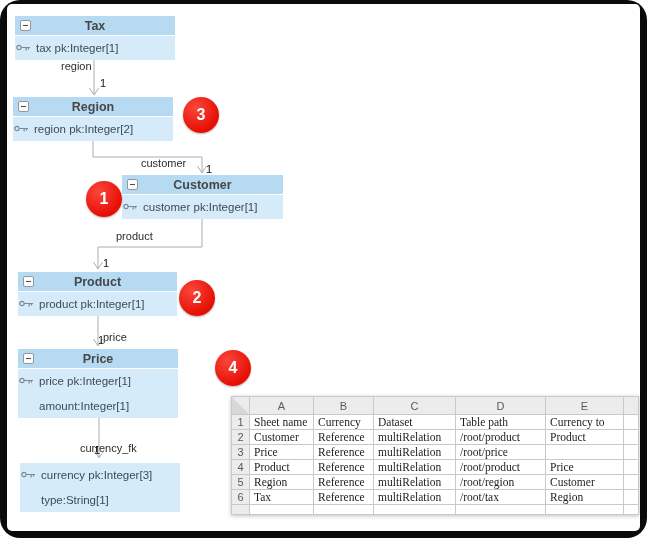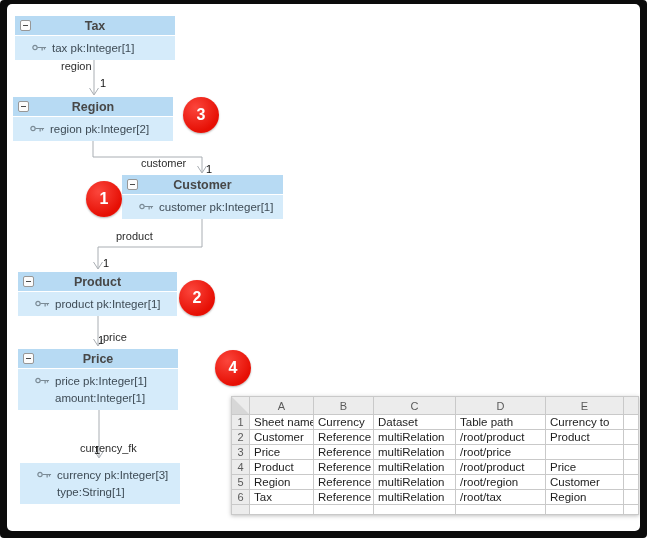--- a/index.html
+++ b/index.html
@@ -1,28 +1,28 @@
 <!DOCTYPE html>
 <html><head>
 <meta charset="utf-8">
 <style>
   html,body{margin:0;padding:0;background:#fff;font-family:"Liberation Sans",sans-serif;}
-  .frame{position:relative;width:647px;height:538px;background:#0b0b0b;border-radius:4px;overflow:hidden;}
+  .frame{position:relative;width:647px;height:538px;background:#0b0b0b;border-radius:20px;overflow:hidden;}
   .canvas{position:absolute;left:7px;top:4px;right:7px;bottom:7px;background:#ffffff;border-radius:5px;}
   .lines{position:absolute;left:0;top:0;width:647px;height:538px;}
 
   
   .entity{position:absolute;}
   .entity .hdr{height:19px;background:#b7daf3;border-bottom:1px solid #ffffff;display:flex;align-items:center;position:relative;}
   .entity .title{flex:1;text-align:center;font-size:12.5px;font-weight:bold;color:#474747;}
   .collapse{position:absolute;left:5px;top:4px;width:11px;height:11px;box-sizing:border-box;background:#fcfcfc;border:1px solid #979797;border-radius:2px;display:flex;align-items:center;justify-content:center;}
   .collapse::after{content:"";width:5px;height:1px;background:#4a4a4a;}
-  .entity .bdy{background:#d5ebfa;padding:3px 4px 4px 17px;}
+  .entity .bdy{background:#d5ebfa;padding:3px 4px 4px 1px;}
   .attr{display:flex;align-items:center;height:17px;white-space:nowrap;font-size:11.5px;color:#3e4b55;}
-  .attr.nokey{padding-left:20px;}
+  .attr.nokey{padding-left:20px;margin-top:8px;}
   .keyicon{width:15px;height:9px;margin-right:5px;flex:none;}
 
   
   .clabel{position:absolute;font-size:11px;color:#2c2c2c;white-space:nowrap;}
   .mult{position:absolute;font-size:11px;color:#111;}
 
   
   .badge{position:absolute;width:36px;height:36px;border-radius:50%;
     background:radial-gradient(circle at 35% 30%, #fb463c 0%, #e60f04 70%);
     color:#fff;font-size:16px;font-weight:bold;display:flex;align-items:center;justify-content:center;
@@ -30,21 +30,21 @@
 
   
   .sheet{position:absolute;left:231px;top:396px;width:407px;height:118px;background:#fff;
     border-left:1px solid #c9c9c9;border-top:1px solid #c9c9c9;box-sizing:content-box;
     box-shadow:0 1px 4px rgba(0,0,0,0.25);overflow:hidden;}
   .grid{display:grid;grid-template-columns:18px 64px 60px 82px 90px 78px 15px;
     grid-template-rows:18px repeat(6,15px) 10px;}
   .sc{border-right:1px solid #c9c9c9;border-bottom:1px solid #c9c9c9;box-sizing:border-box;
     display:flex;align-items:center;overflow:hidden;}
   .sc.h{background:#ececec;color:#5a5a5a;font-size:11px;justify-content:center;}
-  .sc.d{color:#1d1d1d;font-size:11.5px;padding-left:4px;white-space:nowrap;background:#fff;}
+  .sc.d{color:#1d1d1d;font-size:11.5px;padding-left:4px;white-space:nowrap;background:#fff;font-family:Liberation Serif, serif;}
   .sc.corner{background:linear-gradient(to top right,#d7d7d7 48%,#ececec 52%);}
 </style>
 </head>
 <body>
 
 <div class="frame">
   <div class="canvas"></div>
 
   <svg class="lines" viewBox="0 0 647 538">
     <g stroke="#a9aeb3" stroke-width="1" fill="none">

